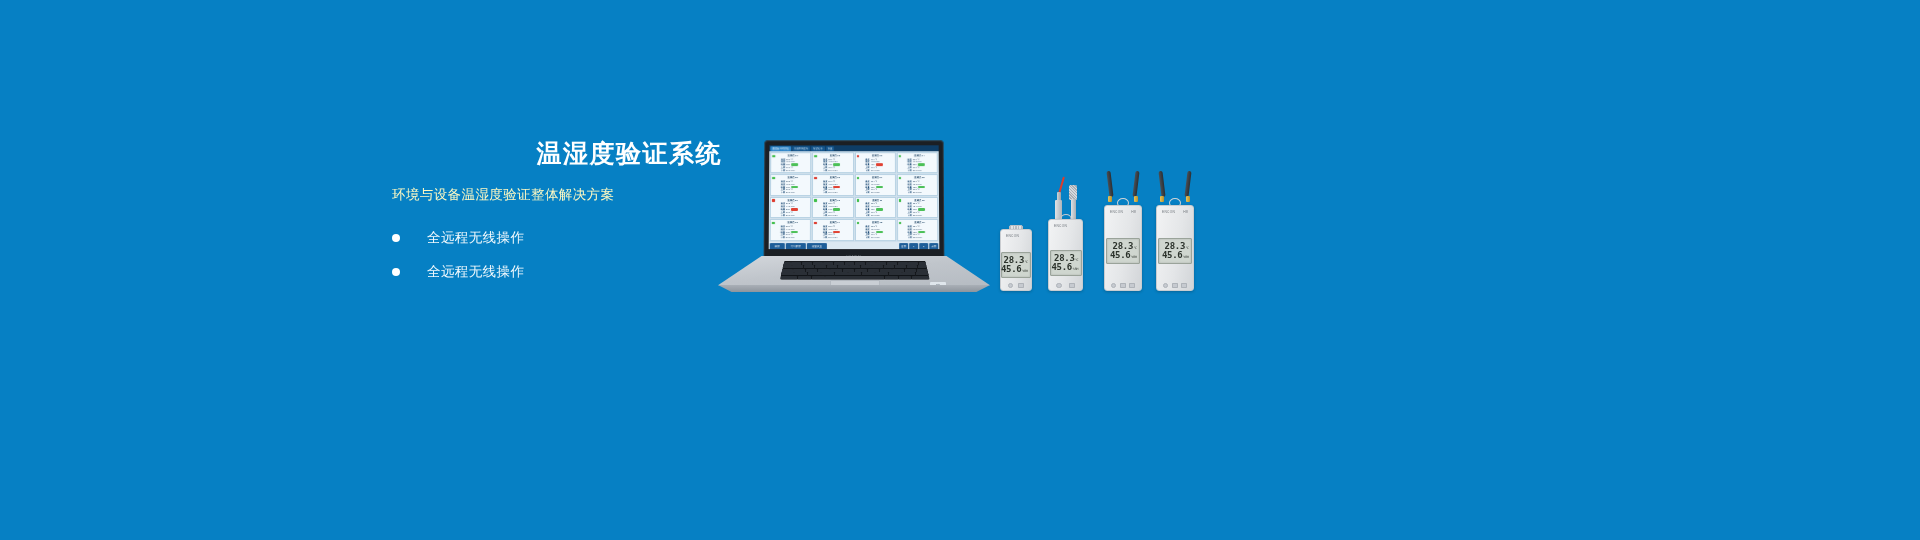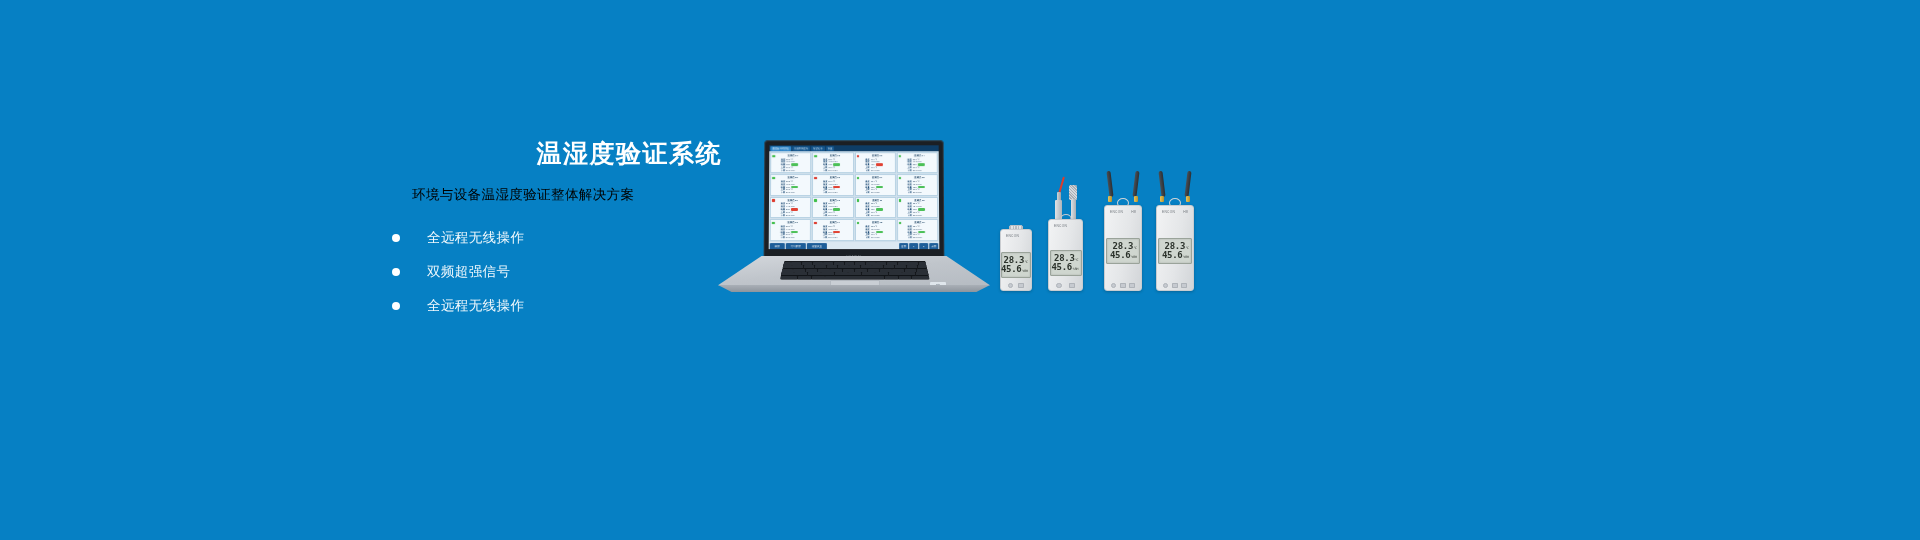--- a/index.html
+++ b/index.html
@@ -10,22 +10,22 @@
   }
   .stage{position:relative;width:1920px;height:540px;background:#0680c4;overflow:hidden;}
 
   
   .copy{position:absolute;left:392px;top:138px;width:330px;}
   .copy h1{
     margin:0;font-size:25px;font-weight:bold;color:#ffffff;
     letter-spacing:1.5px;line-height:1.2;text-align:right;
   }
   .copy .sub{
-    margin-top:18px;font-size:13.5px;color:#000000;letter-spacing:.4px;
-    font-weight:400;line-height:1.3;margin-left:20px;
+    margin-top:18px;font-size:13.5px;color:#fef9c3;letter-spacing:.4px;
+    font-weight:400;line-height:1.3;
   }
   .bullets{margin-top:21px;}
   .blt{display:flex;align-items:center;height:26px;margin-bottom:8px;gap:16px;}
   .dot{
     width:8px;height:8px;border-radius:50%;background:#ffffff;
     margin-right:11px;flex:0 0 auto;
   }
   .blt span.txt{font-size:13.5px;color:#f2f9fd;letter-spacing:.4px;}
 
   
@@ -238,24 +238,20 @@
   <div class="copy">
     <h1>温湿度验证系统</h1>
     <div class="sub">环境与设备温湿度验证整体解决方案</div>
     <div class="bullets">
       <div class="blt">
         <span class="dot"></span>
         <span class="txt">全远程无线操作</span>
       </div>
       <div class="blt">
         <span class="dot"></span>
-        <span class="txt">双频超强信号</span>
-      </div>
-      <div class="blt">
-        <span class="dot"></span>
         <span class="txt">全远程无线操作</span>
       </div>
     </div>
   </div>
 
   <div class="laptop">
 
     <div class="lid">
       <div class="screen">
 

